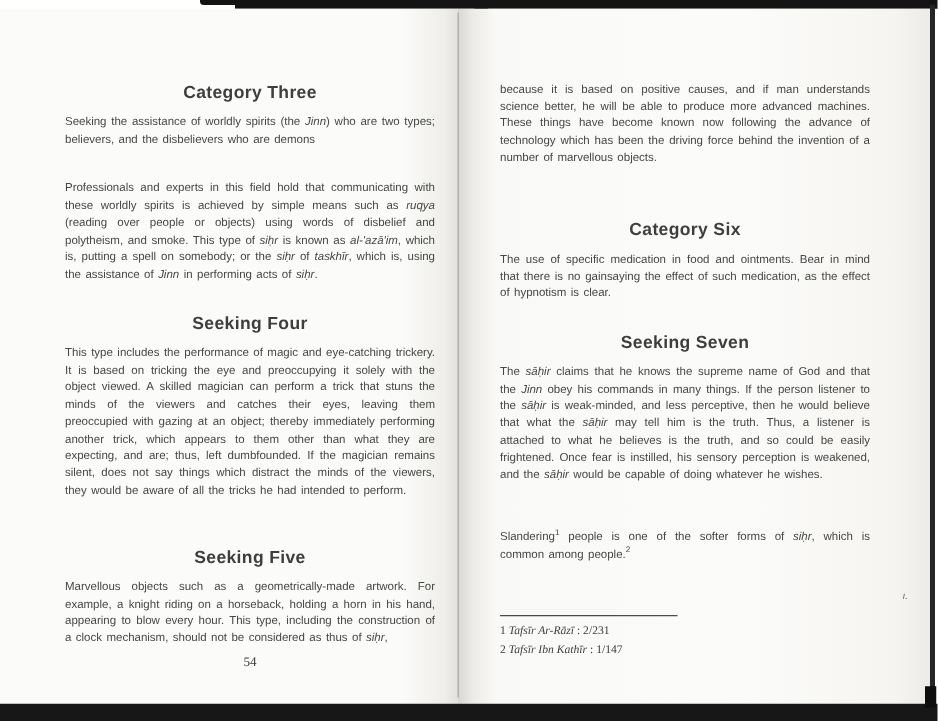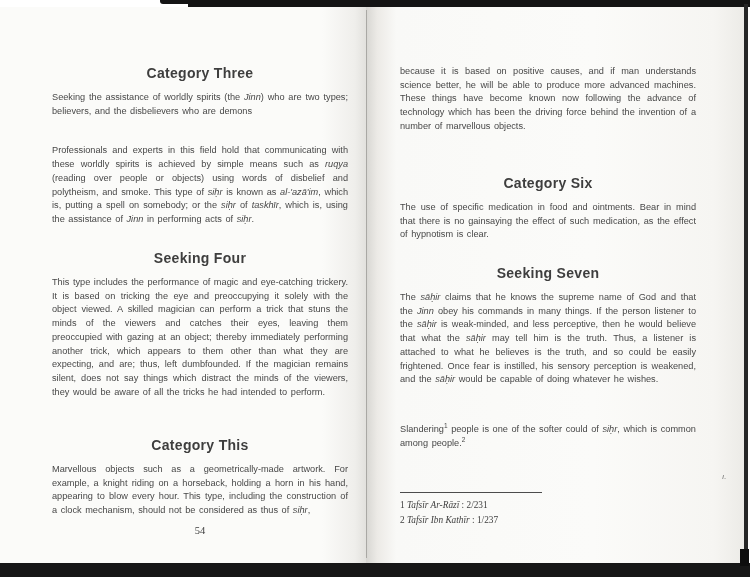--- a/index.html
+++ b/index.html
@@ -63,57 +63,57 @@
 
 <div class="book">
 
   <div class="top-band-taper"></div>
   <div class="top-band"></div>
   <div class="spine-notch"></div>
 
   <div class="page lp">
     <div class="content" id="lp-content">
         <div class="section sec2">
-          <h2 class="cat-heading">Category This</h2>
+          <h2 class="cat-heading">Seeking Five</h2>
           <p class="body-text"><span>Marvellous objects such as a geometrically-made artwork.  For example, a knight riding on a horseback, holding a horn in his hand, appearing to blow every hour.  This type, including the construction of a clock mechanism, should not be considered as thus of </span><em>siḥr</em><span>,</span></p>
         </div>
         <div class="section sec1">
           <h2 class="cat-heading">Seeking Four</h2>
           <p class="body-text"><span>This type includes the performance of magic and eye-catching trickery.  It is based on tricking the eye and preoccupying it solely with the object viewed.  A skilled magician can perform a trick that stuns the minds of the viewers and catches their eyes, leaving them preoccupied with gazing at an object; thereby immediately performing another trick, which appears to them other than what they are expecting, and are; thus, left dumbfounded.  If the magician remains silent, does not say things which distract the minds of the viewers, they would be aware of all the tricks he had intended to perform.</span></p>
         </div>
         <div class="section sec0">
           <h2 class="cat-heading">Category Three</h2>
           <p class="body-text"><span>Seeking the assistance of worldly spirits (the </span><em>Jinn</em><span>) who are two types; believers, and the disbelievers who are demons</span></p>
           <p class="body-text"><span>Professionals and experts in this field hold that communicating with these worldly spirits is achieved by simple means such as </span><em>ruqya</em><span> (reading over people or objects) using words of disbelief and polytheism, and smoke.  This type of </span><em>siḥr</em><span> is known as </span><em>al-'azā'im</em><span>, which is, putting a spell on somebody; or the </span><em>siḥr</em><span> of </span><em>taskhīr</em><span>, which is, using the assistance of </span><em>Jinn</em><span> in performing acts of </span><em>siḥr</em><span>.</span></p>
         </div>
       <div class="page-number">54</div>
     </div>
   </div>
 
   <div class="page rp">
     <div class="content" id="rp-content">
         <div class="section sec2">
-          <p class="body-text"><span>Slandering</span><sup>1</sup><span> people is one of the softer could of </span><em>siḥr</em><span>, which is common among people.</span><sup>2</sup></p>
+          <p class="body-text"><span>Slandering</span><sup>1</sup><span> people is one of the softer forms of </span><em>siḥr</em><span>, which is common among people.</span><sup>2</sup></p>
         </div>
         <div class="section sec1">
           <h2 class="cat-heading">Seeking Seven</h2>
           <p class="body-text"><span>The </span><em>sāḥir</em><span> claims that he knows the supreme name of God and that the </span><em>Jinn</em><span> obey his commands in many things.  If the person listener to the </span><em>sāḥir</em><span> is weak-minded, and less perceptive, then he would believe that what the </span><em>sāḥir</em><span> may tell him is the truth.  Thus, a listener is attached to what he believes is the truth, and so could be easily frightened.  Once fear is instilled, his sensory perception is weakened, and the </span><em>sāḥir</em><span> would be capable of doing whatever he wishes.</span></p>
         </div>
         <div class="section sec0">
           <h2 class="cat-heading">Category Six</h2>
           <p class="body-text"><span>The use of specific medication in food and ointments.  Bear in mind that there is no gainsaying the effect of such medication, as the effect of hypnotism is clear.</span></p>
         </div>
       <div class="section cont">
         <p class="body-text"><span>because it is based on positive causes, and if man understands science better, he will be able to produce more advanced machines.  These things have become known now following the advance of technology which has been the driving force behind the invention of a number of marvellous objects.</span></p>
       </div>
       <div class="ink-speck">ı.</div>
       <div class="footnote-rule"></div>
       <div class="footnotes" id="footnotes">
           <div class="fn"><span>1 </span><em>Tafsīr Ar-Rāzī</em><span> : 2/231</span></div>
-          <div class="fn"><span>2 </span><em>Tafsīr Ibn Kathīr</em><span> : 1/237</span></div>
+          <div class="fn"><span>2 </span><em>Tafsīr Ibn Kathīr</em><span> : 1/147</span></div>
         </div>
     </div>
   </div>
 
   <div class="spine-line"></div>
   <div class="bottom-band"></div>
   <div class="right-edge-line"></div>
   <div class="corner-blob"></div>
 </div>
 

